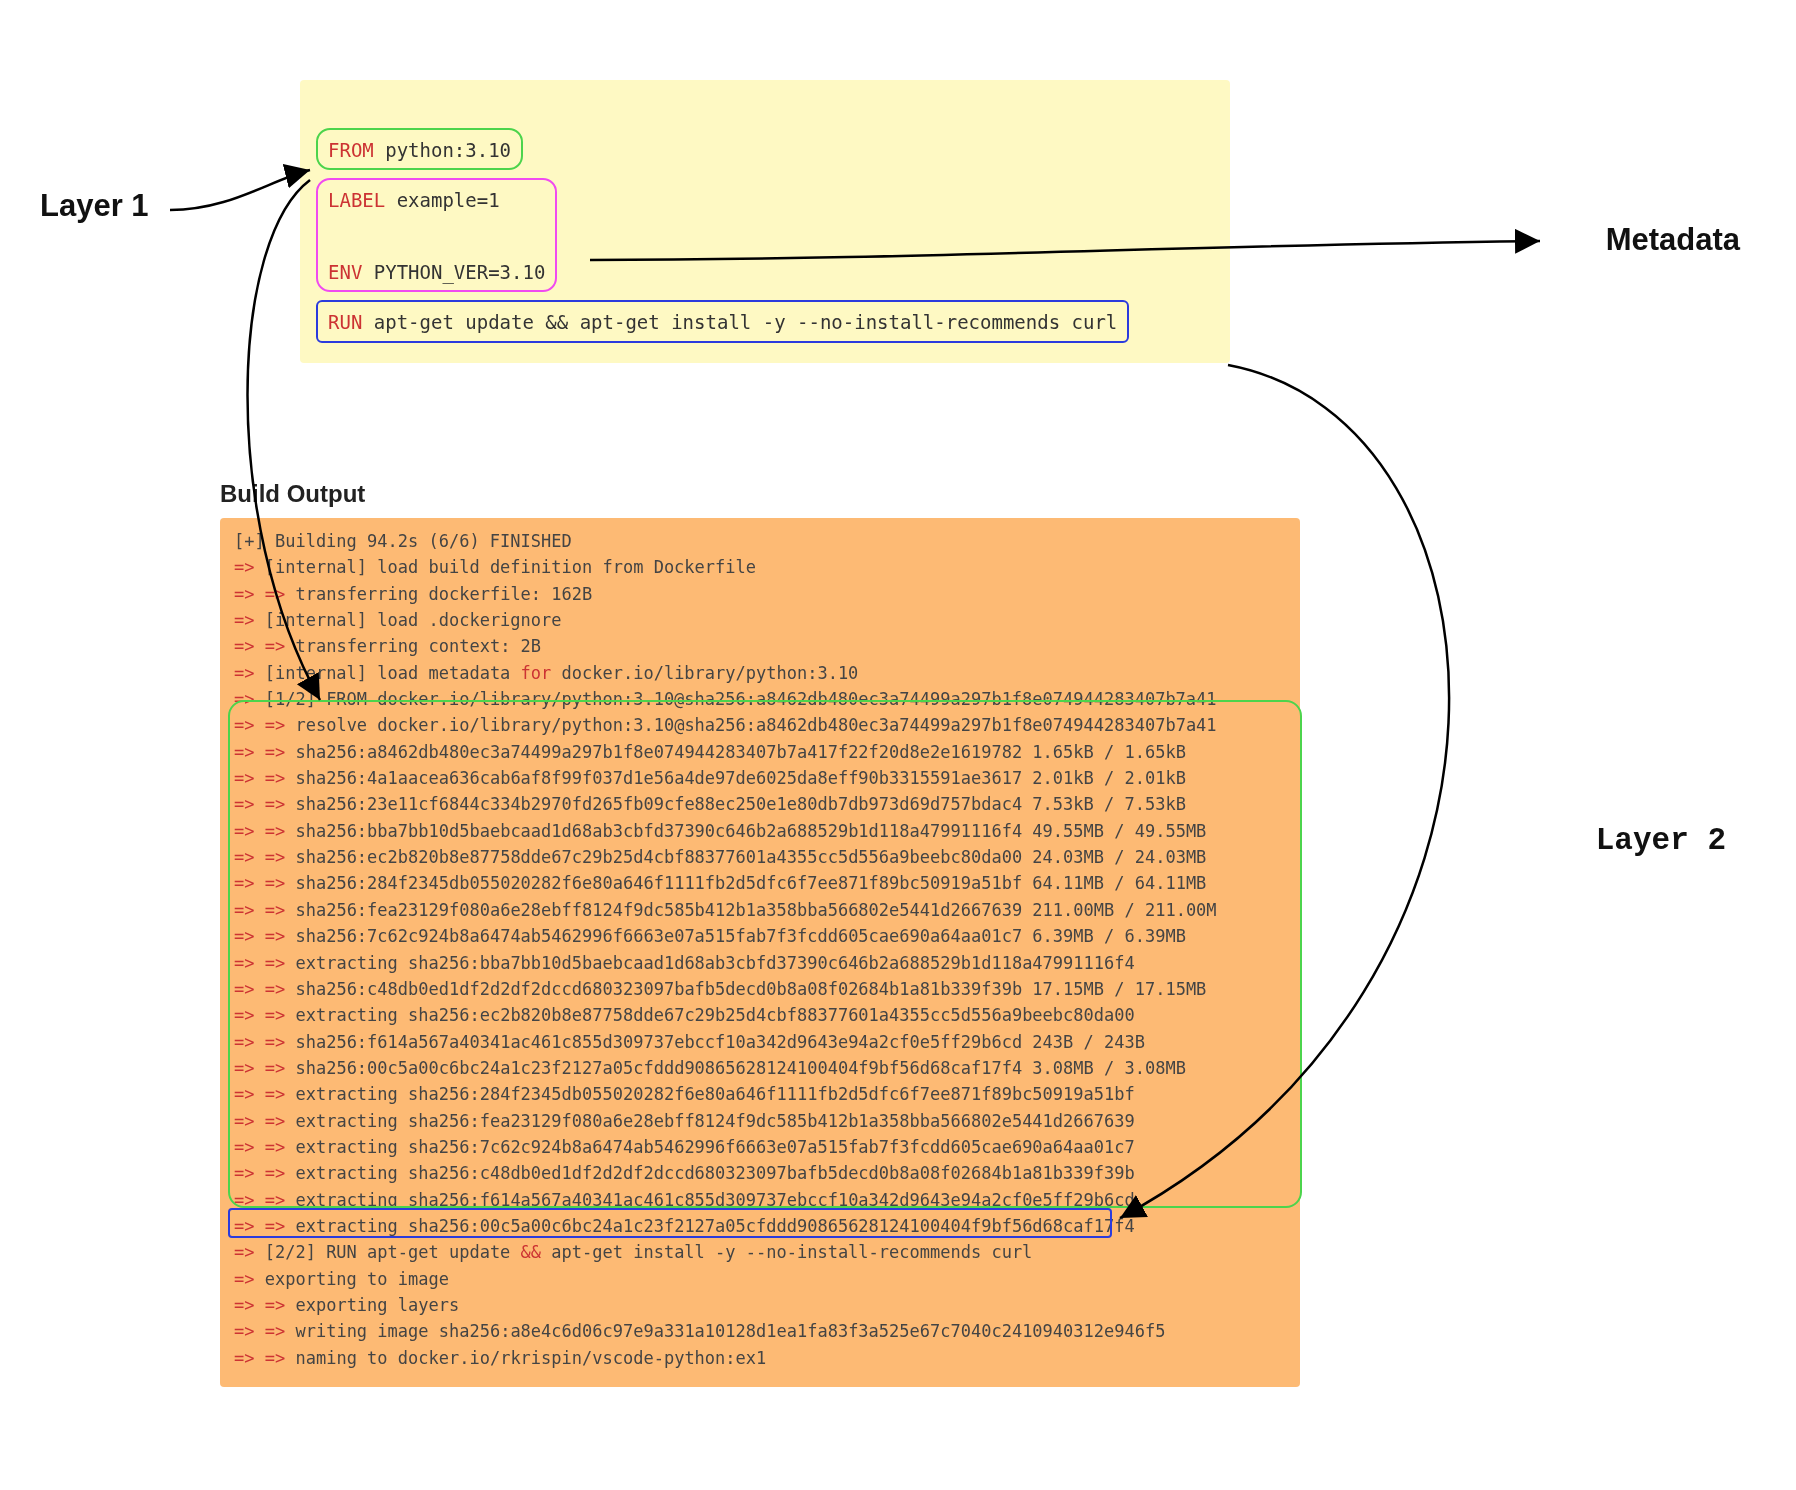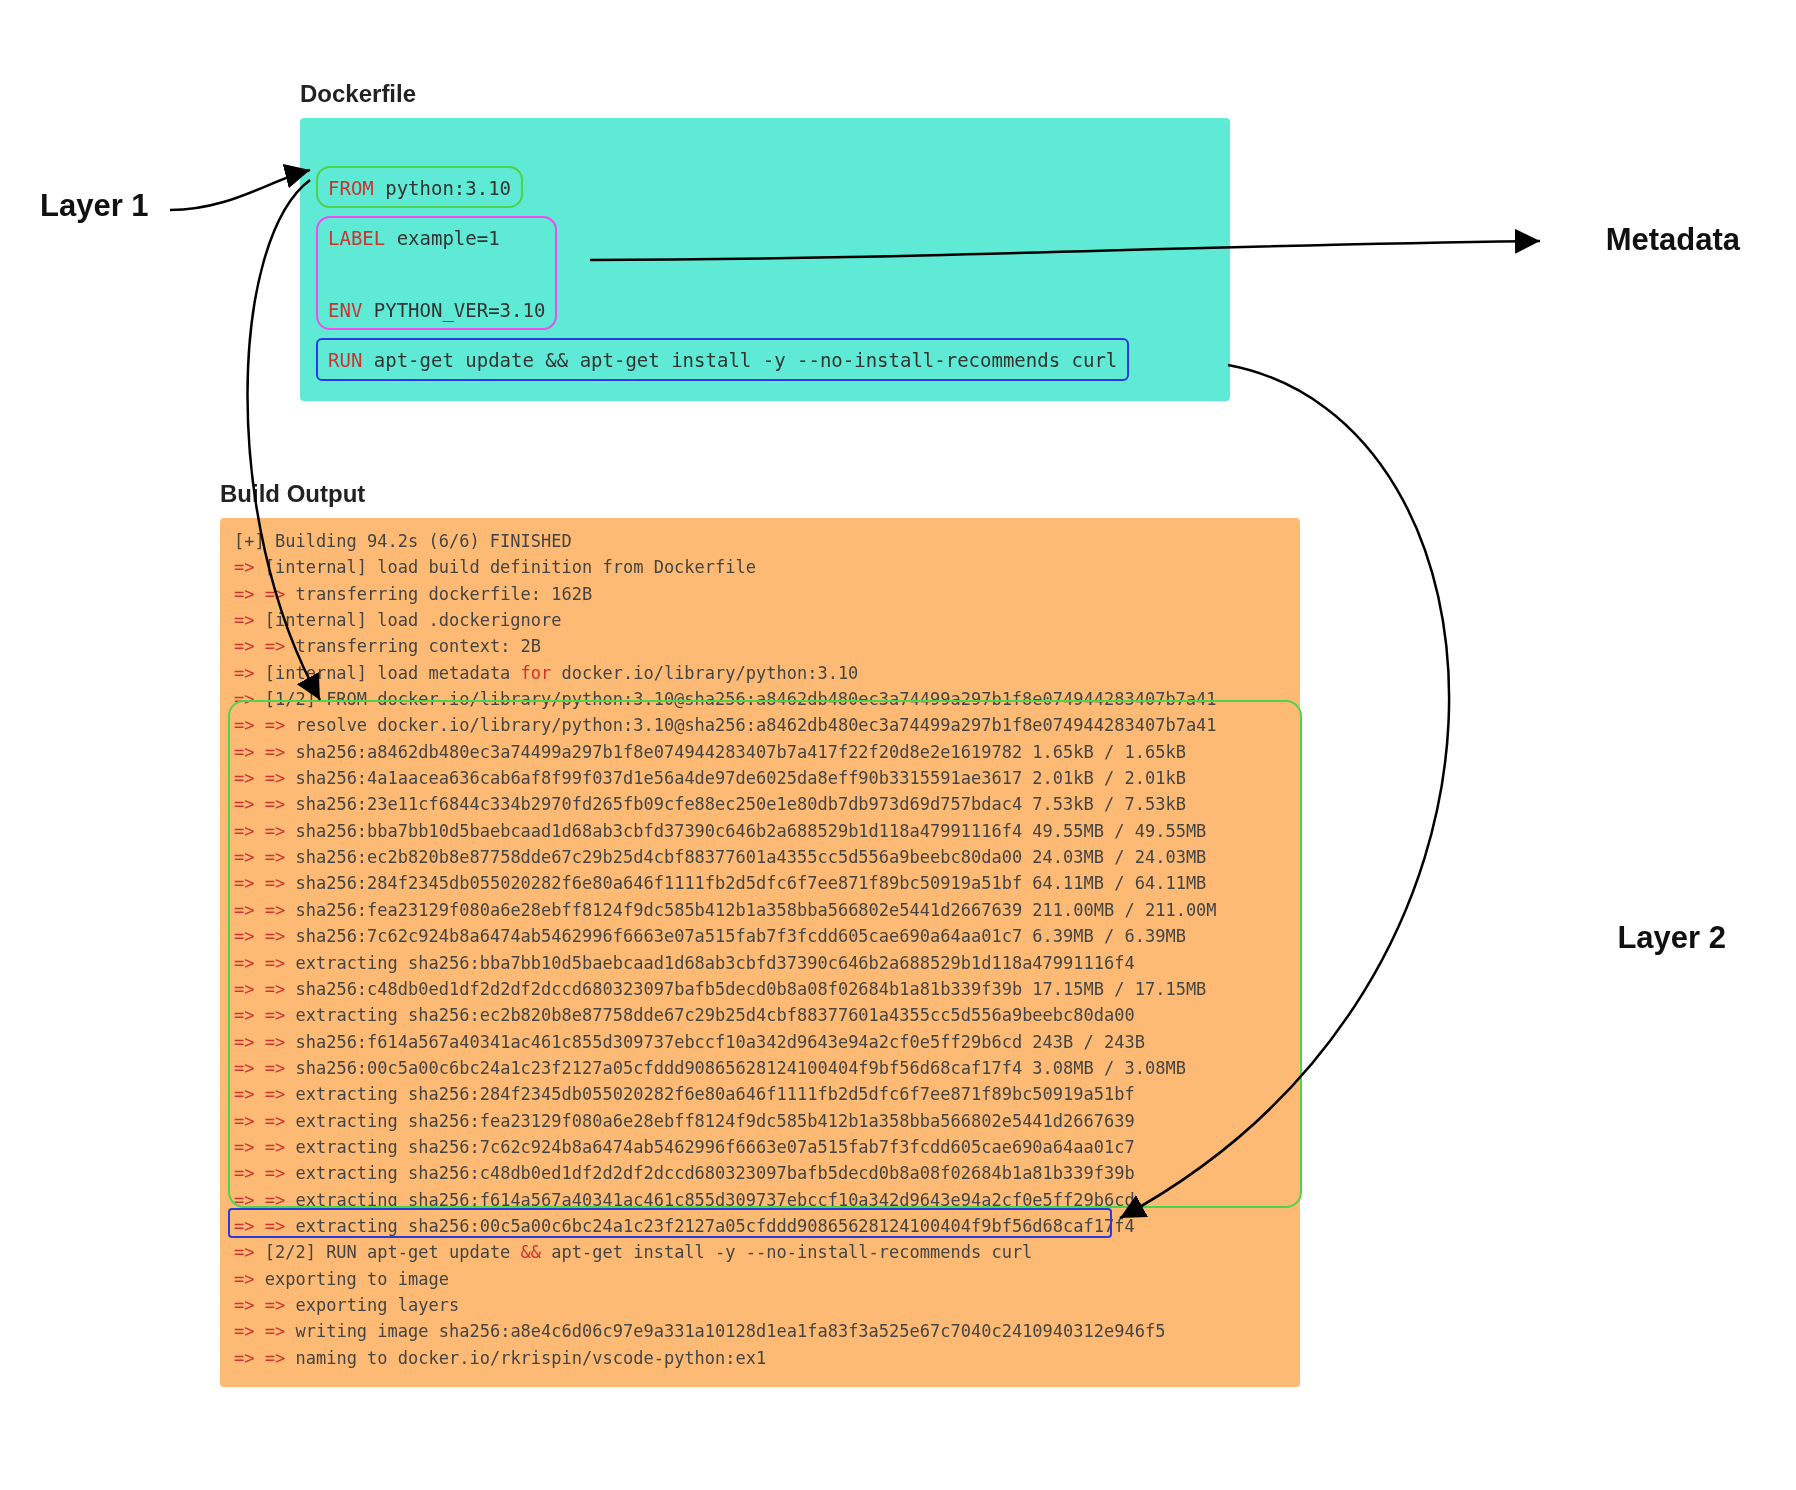--- a/index.html
+++ b/index.html
@@ -13,21 +13,21 @@
     box-sizing: border-box;
   }
   .mono { font-family: ui-monospace, SFMono-Regular, Menlo, Monaco, Consolas, monospace; }
   .sect-title {
     font-weight: 700;
     font-size: 24px;
     color: #222;
     margin-bottom: 10px;
   }
   .code-block {
-    background: #5eead4;
+    background: #fef9c3;
     border-radius: 4px;
     padding: 12px 16px;
     font-size: 19px;
     line-height: 1.9;
     color: #333;
     white-space: pre;
     overflow: hidden;
   }
   .kw-red { color: #cc3333; }
   .kw-hl { color: #cc3333; }
@@ -65,21 +65,21 @@
     position: relative;
   }
   .label {
     position: absolute;
     font-weight: 700;
     font-size: 31px;
     color: #111;
   }
   .label-l1   { left: 40px;  top: 188px; }
   .label-meta { right: 56px; top: 222px; }
-  .label-l2   { right: 70px; top: 920px; }
+  .label-l2   { right: 70px; top: 823px; font-family: Liberation Mono, monospace; }
   
   .overlay {
     position: absolute;
     pointer-events: none;
     border-radius: 16px;
   }
   .ov-green {
     border: 2.5px solid #4cd44c;
     left: 228px;
     top: 700px;
@@ -103,21 +103,20 @@
   }
 </style>
 </head>
 <body>
 
 <div class="label label-l1">Layer 1</div>
 <div class="label label-meta">Metadata</div>
 <div class="label label-l2">Layer 2</div>
 
 <div class="dockerfile-wrap">
-  <div class="sect-title">Dockerfile</div>
   <div class="code-block mono">
 <span class="box box-green"><span class="kw-red">FROM</span><span> python:3.10</span></span>
 <span class="box box-pink"><span class="kw-red">LABEL</span><span> example=1</span>
 
 <span class="kw-red">ENV</span><span> PYTHON_VER=3.10</span></span>
 <span class="box box-blue"><span class="kw-red">RUN</span><span> apt-get update &amp;&amp; apt-get install -y --no-install-recommends curl</span></span>
 </div>
 </div>
 
 <div class="build-wrap">

